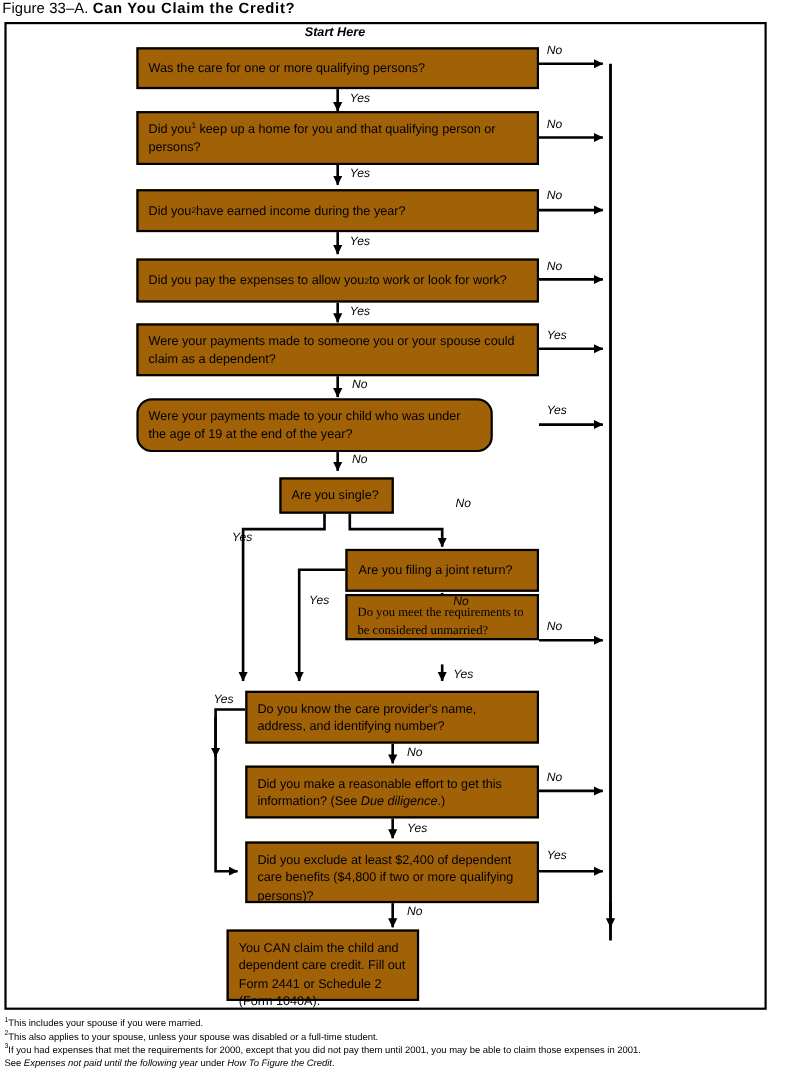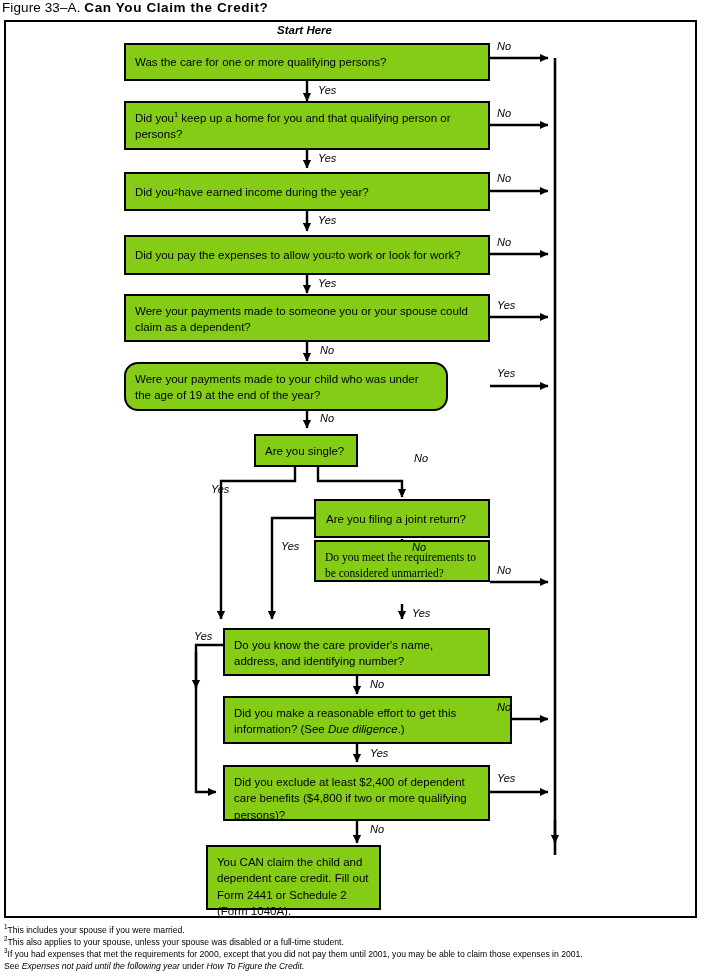--- a/index.html
+++ b/index.html
@@ -9,21 +9,21 @@
 
   .fig-title{position:absolute;left:2px;top:0px;font-size:13.5px;letter-spacing:.1px;white-space:nowrap;}
   .fig-title .lead{font-weight:400;}
   .fig-title .bold{font-weight:700;letter-spacing:.6px;}
 
   .chart-frame{position:absolute;left:4px;top:20px;width:693px;height:898px;
                border:2.5px solid #000;box-sizing:border-box;}
 
   svg.wires{position:absolute;left:0;top:0;width:721px;height:979px;pointer-events:none;}
 
-  .node{position:absolute;box-sizing:border-box;border:2.5px solid #000;background:#84cc16;
+  .node{position:absolute;box-sizing:border-box;border:2.5px solid #000;background:#a16207;
         font-size:11.5px;line-height:1.42;padding:7px 9px 6px 9px;}
   .node.center{display:flex;align-items:center;}
   .node sup{font-size:7.5px;vertical-align:super;line-height:0;}
   .node i{font-style:italic;}
 
   .lbl{position:absolute;font-size:11px;font-style:italic;white-space:nowrap;}
 
   .start-here{position:absolute;font-size:11.5px;font-style:italic;font-weight:700;white-space:nowrap;}
 
   .footnotes{position:absolute;left:4px;top:925px;width:715px;font-size:8.6px;line-height:1.38;}
@@ -132,21 +132,21 @@
   </div>
 
   <div class="node" style="left:314px;top:540px;width:176px;height:42px;font-family:Liberation Serif, serif;">
     <span>Do you meet the requirements to be considered unmarried?</span>
   </div>
 
   <div class="node" style="left:223px;top:628px;width:267px;height:48px;">
     <span>Do you know the care provider's name, address, and identifying number?</span>
   </div>
 
-  <div class="node" style="left:223px;top:696px;width:289px;height:48px;">
+  <div class="node" style="left:223px;top:696px;width:267px;height:48px;">
     <span>Did you make a reasonable effort to get this information? (See </span><i>Due diligence</i><span>.)</span>
   </div>
 
   <div class="node" style="left:223px;top:765px;width:267px;height:56px;">
     <span>Did you exclude at least $2,400 of dependent care benefits ($4,800 if two or more qualifying persons)?</span>
   </div>
 
   <div class="node" style="left:206px;top:845px;width:175px;height:65px;">
     <span>You CAN claim the child and dependent care credit. Fill out Form 2441 or Schedule 2 (Form 1040A).</span>
   </div>

